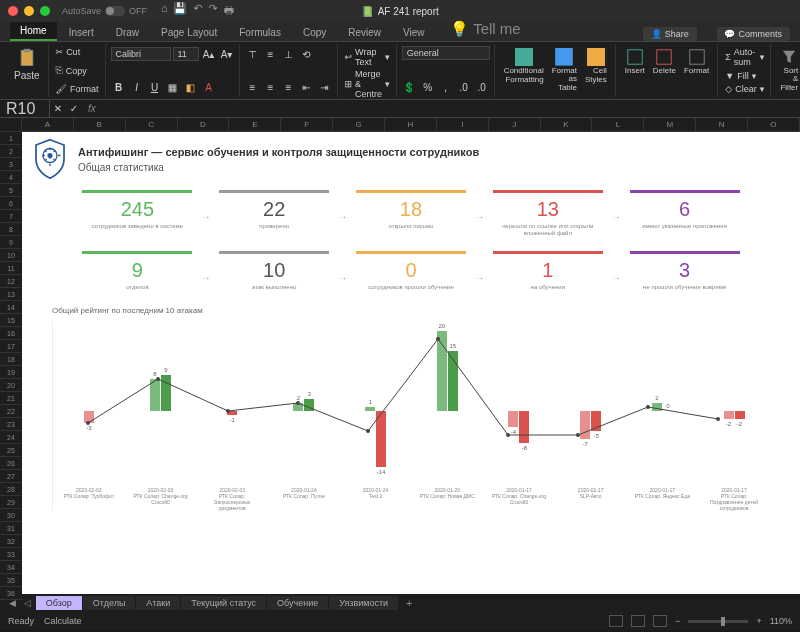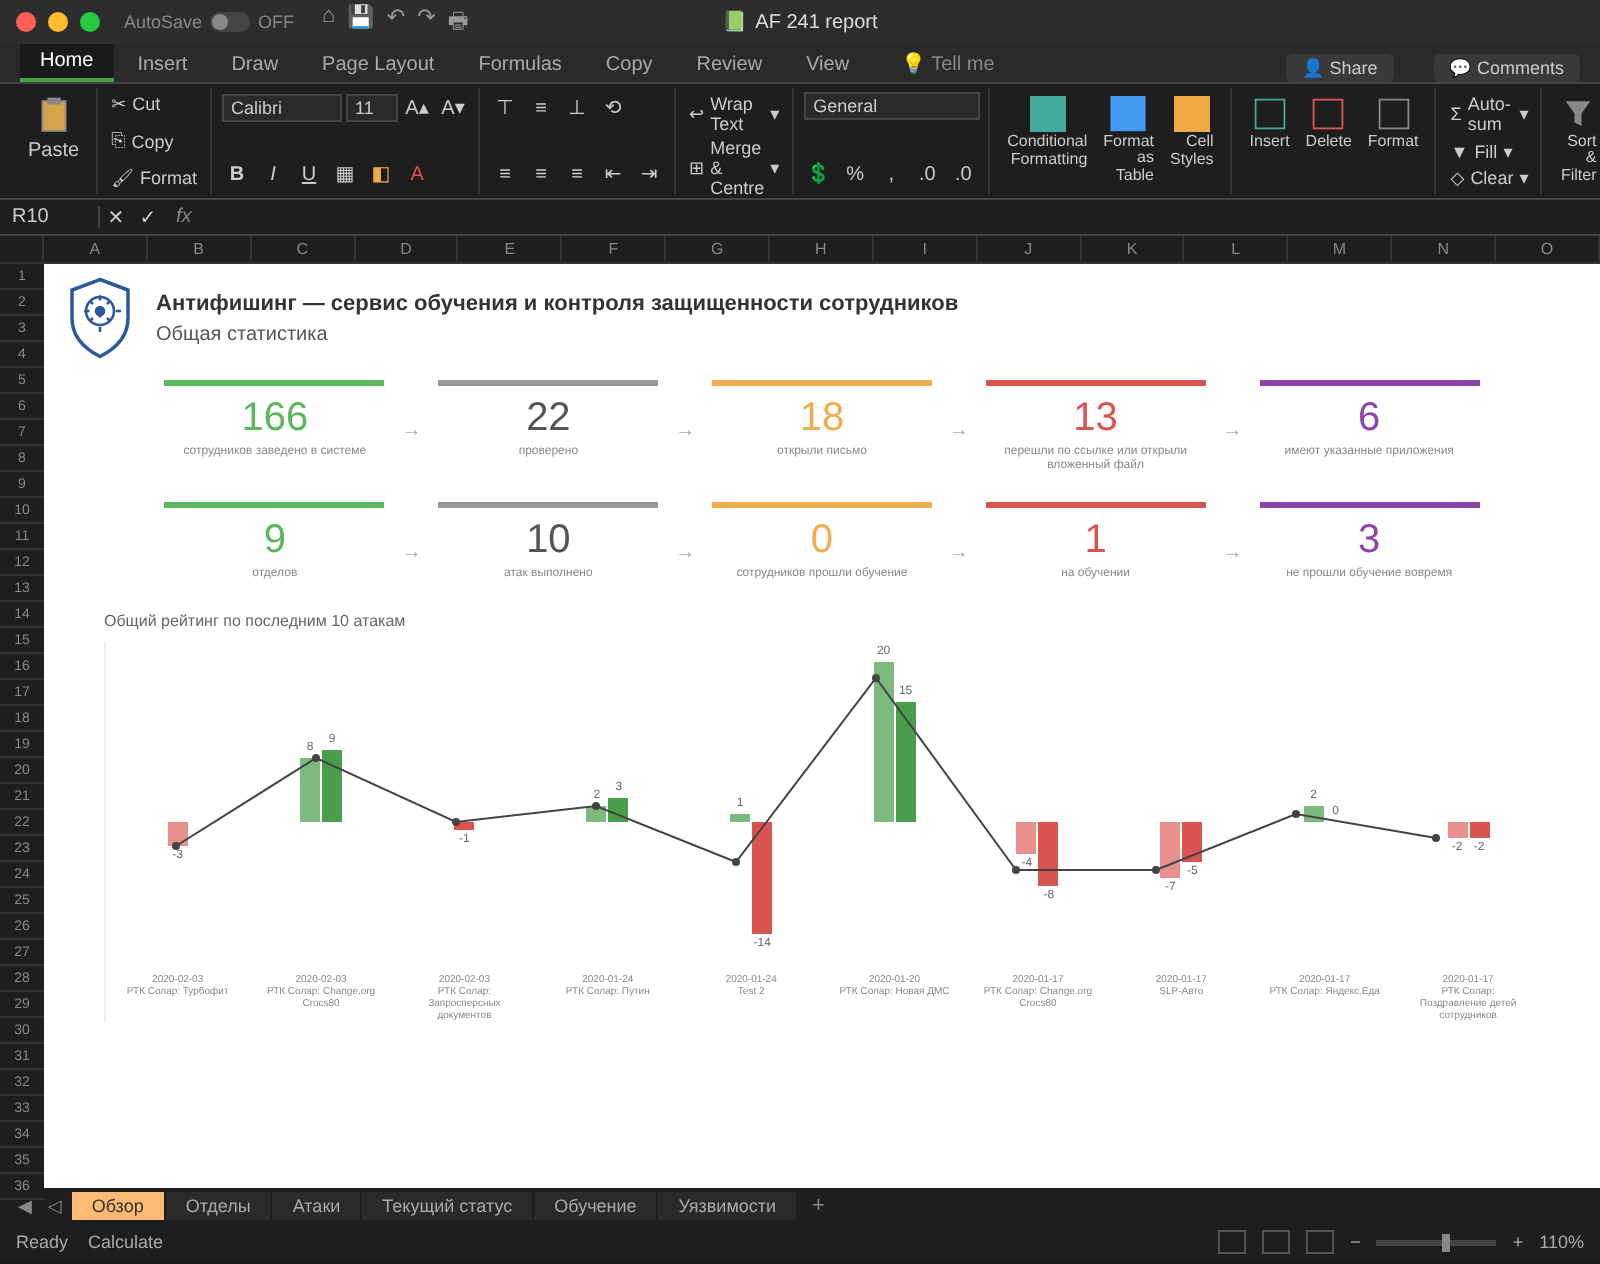--- a/index.html
+++ b/index.html
@@ -10,35 +10,35 @@
 .tred{background:#ff5f56}.tyel{background:#ffbd2e}.tgrn{background:#27c93f}
 .autosave{font-size:9px;color:#888;margin-left:6px;display:flex;align-items:center;gap:4px}
 .toggle{width:20px;height:10px;background:#444;border-radius:5px;position:relative}
 .toggle::after{content:"";position:absolute;left:1px;top:1px;width:8px;height:8px;background:#888;border-radius:50%}
 .qat{display:flex;gap:6px;margin-left:8px}
 .qat span{color:#999;font-size:11px}
 .title{position:absolute;left:50%;transform:translateX(-50%);font-size:10px;color:#ddd;display:flex;align-items:center;gap:4px}
 .tabbar{height:20px;background:#2a2a2a;display:flex;align-items:end;padding:0 10px;gap:2px;border-bottom:1px solid #444}
 .tab{padding:3px 10px;font-size:10px;color:#aaa;cursor:pointer}
 .tab.active{background:#1a1a1a;color:#fff;border-bottom:2px solid #4a9e4a}
-.tellme{color:#888;font-size:10px;margin-left:4px}
+.tellme{color:#888;font-size:15px;margin-left:4px}
 .sharebar{margin-left:auto;display:flex;gap:20px}
 .sharebtn{background:#3a3a3a;padding:2px 8px;font-size:9px;border-radius:3px;color:#ccc}
 .ribbon{height:58px;background:#1e1e1e;display:flex;padding:2px 6px;gap:1px;border-bottom:1px solid #444}
 .rgrp{display:flex;flex-direction:column;justify-content:space-between;padding:2px 4px;border-right:1px solid #333}
 .rbtn{display:flex;align-items:center;gap:3px;font-size:9px;color:#ccc;padding:1px 2px}
 .paste{display:flex;flex-direction:column;align-items:center;gap:2px;padding:2px 4px}
 .paste svg{width:20px;height:20px}
 .fontrow{display:flex;gap:2px;align-items:center}
 .fontsel{background:#2a2a2a;border:1px solid #444;padding:1px 4px;font-size:9px;color:#ccc;min-width:60px}
 .iconbtn{width:16px;height:16px;display:flex;align-items:center;justify-content:center;color:#ccc;font-size:10px}
 .bigbtn{display:flex;flex-direction:column;align-items:center;gap:1px;font-size:8px;color:#ccc;padding:2px 4px;text-align:right;line-height:1.1}
 .bigbtn svg{width:18px;height:18px}
 .namebox{height:18px;background:#1e1e1e;display:flex;align-items:center;border-bottom:1px solid #444}
-.cellref{width:50px;padding:0 6px;font-size:10px;color:#ccc;border-right:1px solid #444}
+.cellref{width:50px;padding:0 6px;font-size:16px;color:#ccc;border-right:1px solid #444}
 .fx{padding:0 6px;color:#888;font-style:italic;font-size:10px}
 .colhdr{height:14px;background:#1e1e1e;display:flex;border-bottom:1px solid #333}
 .rowhdrcol{width:22px;border-right:1px solid #333}
 .colh{flex:1;text-align:center;font-size:8px;color:#888;border-right:1px solid #333;line-height:14px}
 .gridarea{display:flex;height:462px;background:#fff}
 .rownums{width:22px;background:#1e1e1e;display:flex;flex-direction:column}
 .rn{height:13px;font-size:7px;color:#888;text-align:center;border-bottom:1px solid #333;line-height:13px}
 .sheet{flex:1;background:#fff;color:#333;position:relative;overflow:hidden}
 .hdr{display:flex;align-items:center;gap:10px;padding:6px 10px}
 .logo{width:36px;height:42px}
@@ -66,21 +66,21 @@
 .barpos.dark{background:#4a9e4a}
 .barneg{background:#e89090;position:absolute;top:0;width:100%}
 .barneg.dark{background:#d9534f}
 .barlbl{position:absolute;font-size:6px;color:#666;width:100%;text-align:center}
 .xlabels{position:absolute;bottom:0;left:0;right:0;display:flex;justify-content:space-around}
 .xlbl{font-size:5px;color:#888;text-align:center;width:60px;line-height:1.2}
 .line{position:absolute;bottom:40px;left:0;right:0;height:140px;pointer-events:none}
 .sheettabs{height:18px;background:#1e1e1e;display:flex;align-items:center;padding:0 6px;gap:2px}
 .navarr{color:#888;font-size:9px;padding:0 3px}
 .stab{padding:2px 10px;font-size:9px;color:#aaa;background:#2a2a2a}
-.stab.active{background:#fdba74;color:#333}
+.stab.active{background:#c4b5fd;color:#333}
 .addtab{color:#888;padding:0 6px;font-size:11px}
 .statusbar{height:18px;background:#1e1e1e;display:flex;align-items:center;padding:0 8px;font-size:9px;color:#aaa;gap:10px}
 .statusbar .right{margin-left:auto;display:flex;align-items:center;gap:8px}
 .viewbtn{width:14px;height:12px;border:1px solid #555}
 .zoomslider{width:60px;height:3px;background:#444;position:relative}
 .zoomslider::after{content:"";position:absolute;left:55%;top:-3px;width:4px;height:9px;background:#888}
 </style>
 </head>
 <body>
 
@@ -322,21 +322,21 @@
         <path d="M20 14 v-3 M20 29 v3 M14 20 h-3 M29 20 h3 M16 16 l-2-2 M24 24 l2 2 M24 16 l2-2 M16 24 l-2 2" stroke="#2a5a9a" stroke-width="1.5"></path>
         <path d="M17 20 a3 3 0 1 1 6 0 q0 2-2 3 l-1 1 l-1-1 q-2-1-2-3" fill="#2a5a9a"></path>
       </svg>
       <div class="hdrtxt">
         <h1>Антифишинг — сервис обучения и контроля защищенности сотрудников</h1>
         <h2>Общая статистика</h2>
       </div>
     </div>
     <div class="stats" id="stats1">
         <div class="statcol c1">
-          <div class="statnum">166</div>
+          <div class="statnum">245</div>
           <div class="statlbl">сотрудников заведено в системе</div>
           <span class="arrow">→</span>
         </div>
         <div class="statcol c2">
           <div class="statnum">22</div>
           <div class="statlbl">проверено</div>
           <span class="arrow">→</span>
         </div>
         <div class="statcol c3">
           <div class="statnum">18</div>

